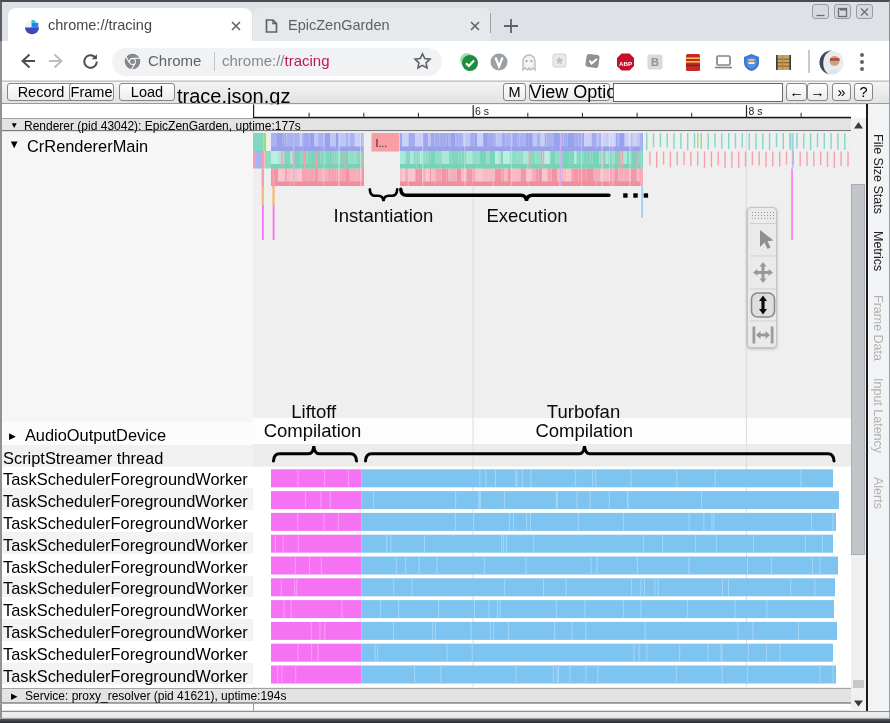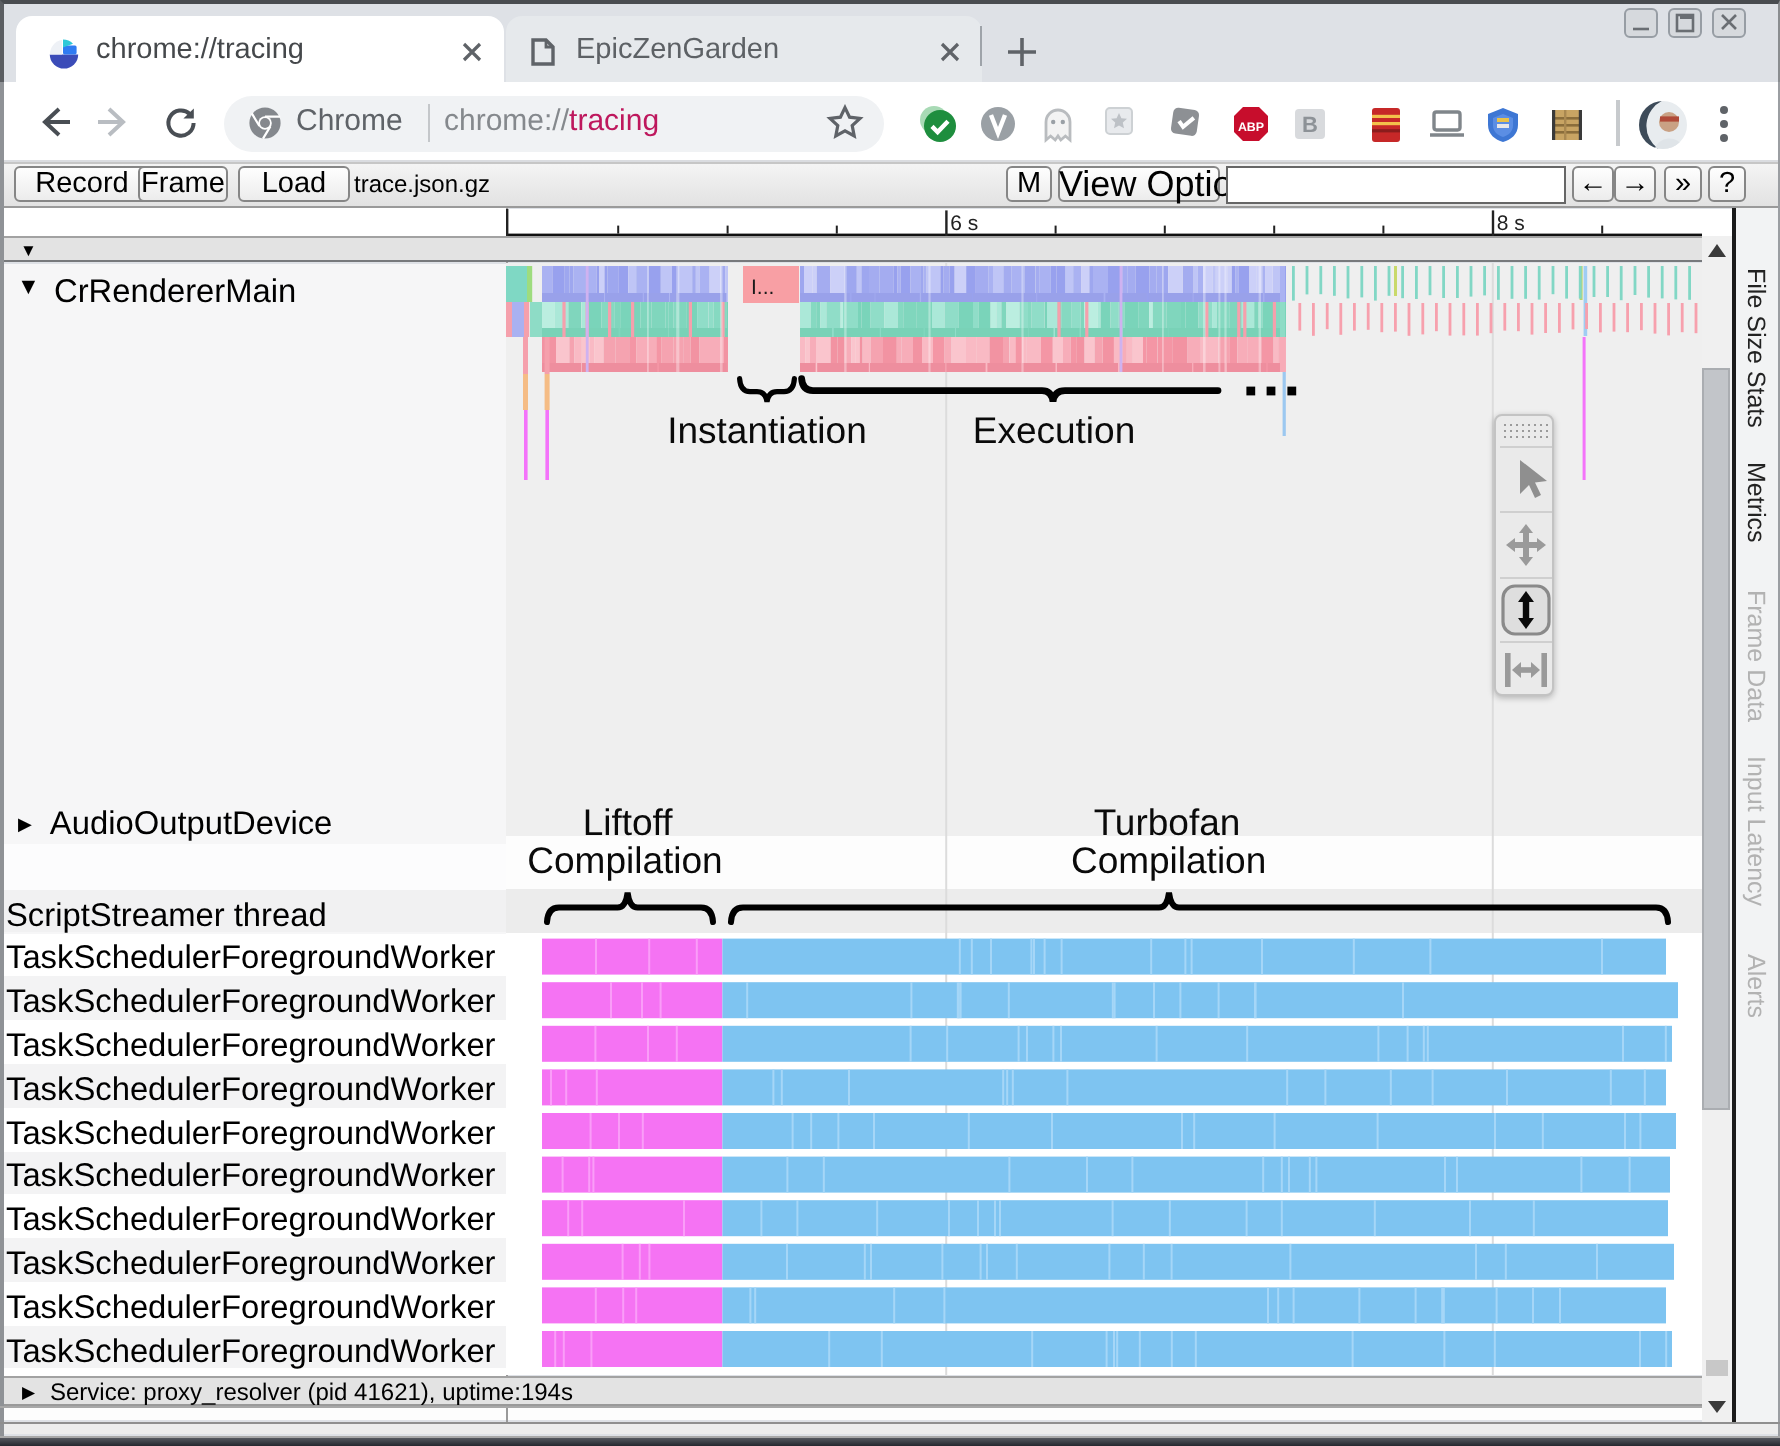--- a/index.html
+++ b/index.html
@@ -146,21 +146,21 @@
       <circle cx="6" cy="4" r="2"></circle>
       <circle cx="6" cy="11" r="2"></circle>
       <circle cx="6" cy="18" r="2"></circle>
     </g>
   </svg>
 
 <div class="abs" style="left:2px;top:81px;width:887px;height:23px;background:linear-gradient(#f4f4f4,#e2e2e2);border-top:1px solid #c6c6c6;border-bottom:1px solid #9a9a9a"></div>
 <div class="tbtn" style="left:7px;width:68px">Record</div>
 <div class="tbtn" style="left:69px;width:45px">Frame</div>
 <div class="tbtn" style="left:119px;width:56px">Load</div>
-<div class="abs" style="left:177px;top:85px;font-size:12px;color:#000">trace.json.gz</div>
+<div class="abs" style="left:177px;top:85px;font-size:20px;color:#000">trace.json.gz</div>
 <div class="tbtn" style="left:503px;width:23px">M</div>
 <div class="tbtn" style="left:528.5px;width:81px;font-size:18px">View Options</div>
 <input class="abs" style="left: 613px; top: 83px; width: 170px; height: 19px; border: 1px solid rgb(102, 102, 102); background: rgb(255, 255, 255);">
 <div class="tbtn" style="left:786px;width:21px">←</div>
 <div class="tbtn" style="left:807px;width:21px">→</div>
 <div class="tbtn" style="left:832px;width:19px">»</div>
 <div class="tbtn" style="left:854px;width:19px">?</div>
 
 <div class="abs" style="left:2px;top:104px;width:251px;height:14px;background:#fff"></div>
 <div class="abs" style="left:2px;top:131.5px;width:251px;height:556px;background:#f6f6f7"></div>
@@ -776,35 +776,36 @@
     <rect x="422.8" y="561.5" width="1.0" height="18.0" fill="#a5d6f7"></rect>
     <rect x="299.8" y="561.5" width="1.0" height="18.0" fill="#a5d6f7"></rect>
     <rect x="468.7" y="561.5" width="1.0" height="18.0" fill="#a5d6f7"></rect>
     <rect x="24.1" y="561.5" width="1.0" height="18.0" fill="#fa9df8"></rect>
     <rect x="28.4" y="561.5" width="1.0" height="18.0" fill="#fa9df8"></rect>
     <rect x="42.2" y="561.5" width="1.0" height="18.0" fill="#fa9df8"></rect>
   </svg>
 
 <div class="abs" style="left:2px;top:118.2px;width:849px;height:13.3px;background:#e3e3e3;border-top:1px solid #a2a2a2;border-bottom:1.4px solid #77797c;font-size:12px;color:#000">
     <span style="position:absolute;left:8px;top:1px;font-size:8.5px">▼</span>
+    <span style="position:absolute;left:22px;top:-0.5px">Renderer (pid 43042): EpicZenGarden, uptime:177s</span>
   </div>
 <div class="abs" style="left:2px;top:687.5px;width:849px;height:15px;background:#e3e3e3;border-top:1px solid #a2a2a2;border-bottom:1px solid #9a9a9a;font-size:12px;color:#000">
     <span style="position:absolute;left:9px;top:2.5px;font-size:8.5px">▶</span>
     <span style="position:absolute;left:23px;top:0px">Service: proxy_resolver (pid 41621), uptime:194s</span>
   </div>
 
 <div class="abs" style="left:8.5px;top:138px;font-size:11.5px;color:#000">▼</div>
 <div class="abs" style="left:27px;top:137px;font-size:16.4px;color:#000">CrRendererMain</div>
 <div class="abs" style="left:2px;top:488.3px;width:251px;height:21.8px;background:#f3f3f4"></div>
 <div class="abs" style="left:2px;top:531.9px;width:251px;height:21.8px;background:#f3f3f4"></div>
 <div class="abs" style="left:2px;top:575.5px;width:251px;height:21.8px;background:#f3f3f4"></div>
 <div class="abs" style="left:2px;top:619.1px;width:251px;height:21.8px;background:#f3f3f4"></div>
 <div class="abs" style="left:2px;top:662.7px;width:251px;height:21.8px;background:#f3f3f4"></div>
 <div class="abs" style="left:2px;top:444.7px;width:251px;height:21.8px;background:#f1f1f2"></div>
-<div class="thr" style="top:403px"><span class="tri">▶</span><span style="margin-left:9px">AudioOutputDevice</span></div>
+<div class="thr" style="top:426px"><span class="tri">▶</span><span style="margin-left:9px">AudioOutputDevice</span></div>
 <div class="thr" style="top:449px;left:3px">ScriptStreamer thread</div>
 <div class="thr" style="top:470.3px;left:3px">TaskSchedulerForegroundWorker</div>
 <div class="thr" style="top:492.1px;left:3px">TaskSchedulerForegroundWorker</div>
 <div class="thr" style="top:513.9px;left:3px">TaskSchedulerForegroundWorker</div>
 <div class="thr" style="top:535.7px;left:3px">TaskSchedulerForegroundWorker</div>
 <div class="thr" style="top:557.5px;left:3px">TaskSchedulerForegroundWorker</div>
 <div class="thr" style="top:579.3px;left:3px">TaskSchedulerForegroundWorker</div>
 <div class="thr" style="top:601.1px;left:3px">TaskSchedulerForegroundWorker</div>
 <div class="thr" style="top:622.9px;left:3px">TaskSchedulerForegroundWorker</div>
 <div class="thr" style="top:644.7px;left:3px">TaskSchedulerForegroundWorker</div>

